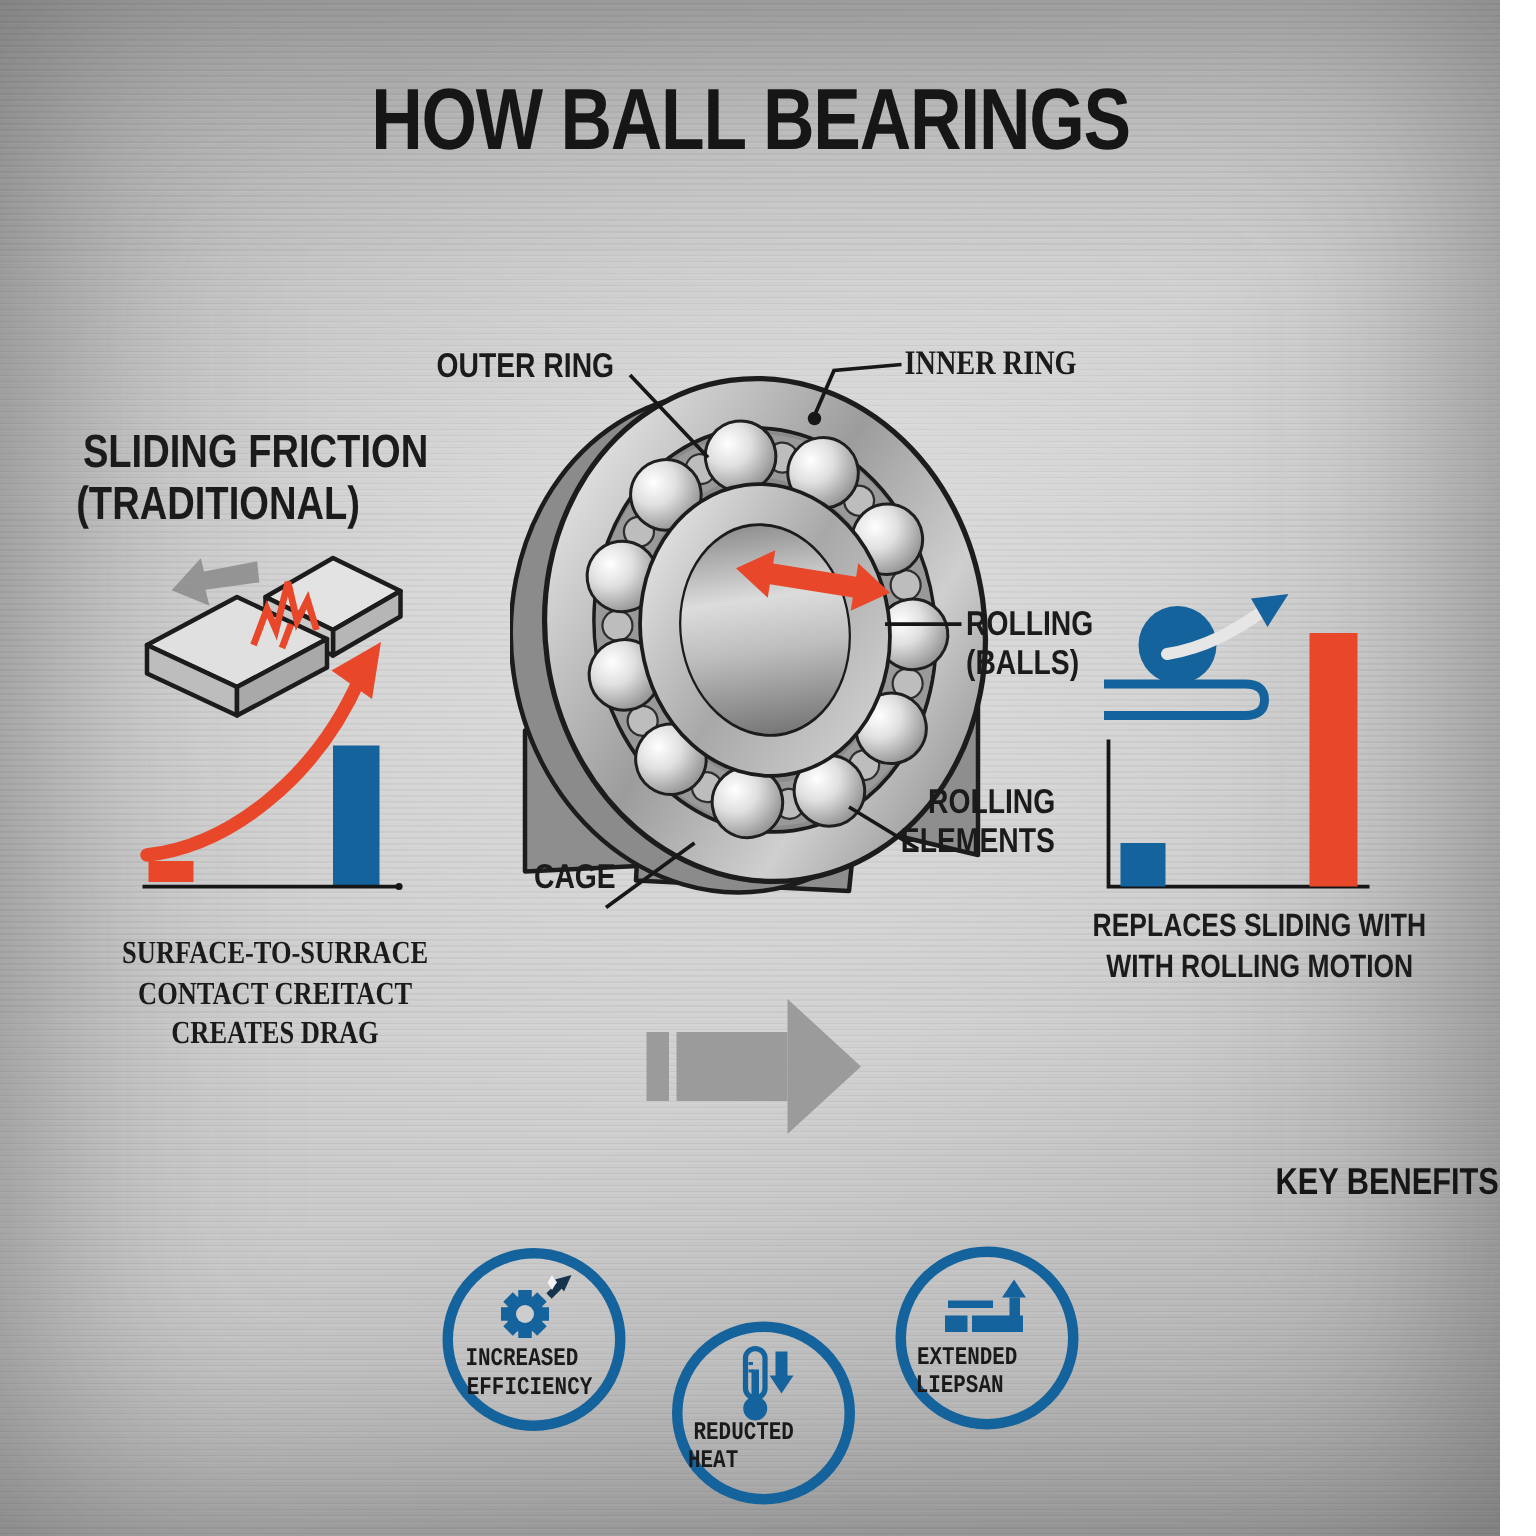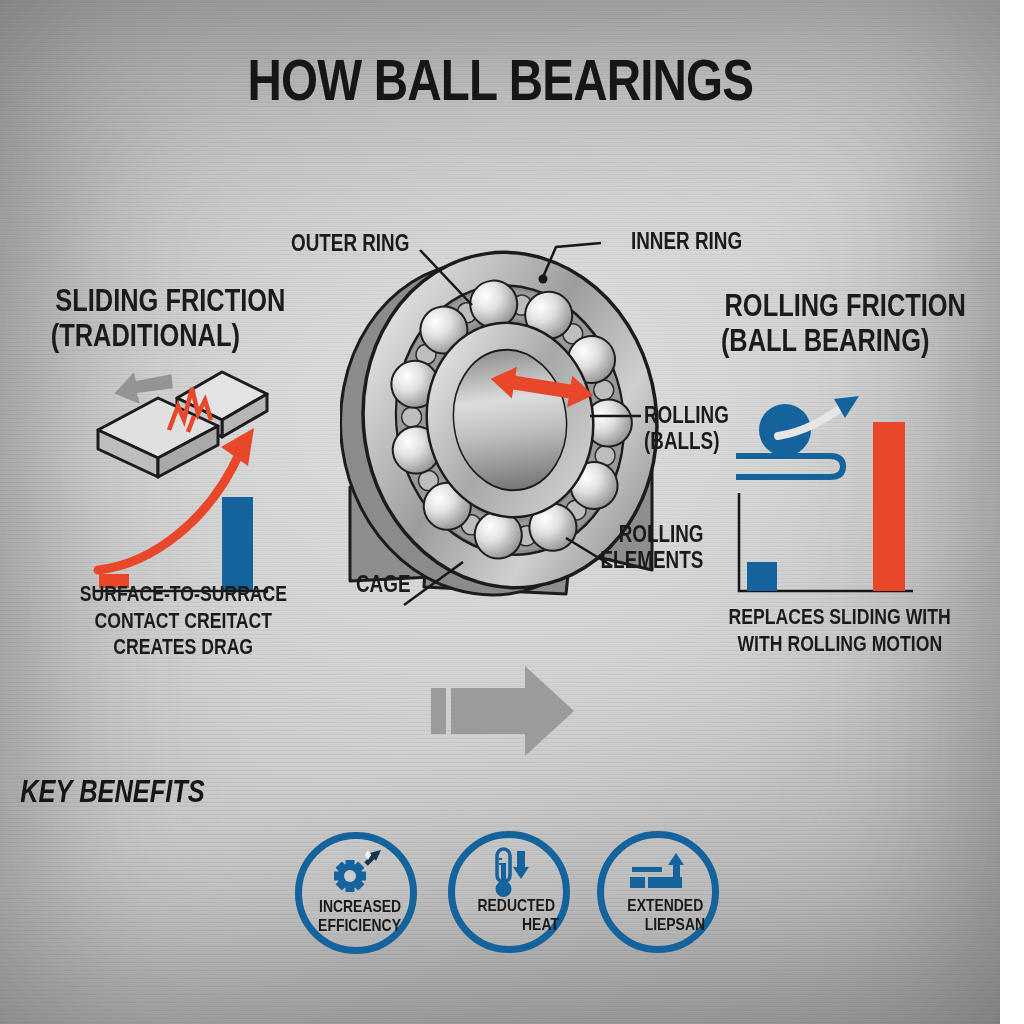--- a/index.html
+++ b/index.html
@@ -13,25 +13,25 @@
     box-shadow: inset 0 0 200px rgba(50,50,50,0.5);
   }
   .cond{display:inline-block;transform:scaleX(0.82);transform-origin:center;white-space:nowrap;font-weight:700;}
   .cond-l{transform-origin:left center;}
   .cond-r{transform-origin:right center;}
   .abs{position:absolute;}
   .title{top:50px;left:0;right:0;text-align:center;font-size:58px;line-height:1.04;letter-spacing:-1px;color:#161616;z-index:6;}
   .side-head{font-size:31px;line-height:1.12;text-align:left;color:#1b1b1b;z-index:6;}
   .caption{font-size:21.5px;line-height:1.24;text-align:center;color:#1b1b1b;z-index:6;}
   .blabel{font-size:23px;line-height:1.12;color:#1b1b1b;z-index:6;}
-  .kb-head{top:774px;left:0;width:1016px;text-align:left;font-size:31px;color:#161616;z-index:6;font-style:italic;}
+  .kb-head{top:774px;left:0;width:1016px;text-align:right;font-size:25px;color:#161616;z-index:6;}
   .badge{
     position:absolute;width:122px;height:122px;border-radius:50%;
     border:7px solid var(--accent-blue);box-sizing:border-box;
-    background:rgba(255,255,255,0.07);z-index:6;text-align:right;
+    background:rgba(255,255,255,0.07);z-index:6;text-align:left;font-family:Liberation Mono, monospace;
   }
   .badge .bicon{margin-top:9px;height:52px;}
   .badge .btext{font-size:17px;line-height:1.1;color:#1a1a1a;margin-top:-2px;}
   svg{display:block;}
   .z4{z-index:4;} .z5{z-index:5;}
 </style>
 </head>
 <body>
 
 <div class="canvas">
@@ -72,21 +72,21 @@
       <path d="M 28,212 C 82,206 140,162 170,94" stroke="var(--accent-red)" stroke-width="9" fill="none" stroke-linecap="round"></path>
       <polygon points="184,70 178,108 151,89" fill="var(--accent-red)"></polygon>
     </g>
 
     <rect x="29" y="216" width="30" height="14" fill="var(--accent-red)"></rect>
     <rect x="152" y="139" width="31" height="93" fill="var(--accent-blue)"></rect>
     <line x1="25" y1="233" x2="196" y2="233" stroke="#161616" stroke-width="2.5"></line>
     <circle cx="196" cy="233" r="2.4" fill="#161616"></circle>
   </svg>
 
-  <div class="abs caption" style="left:28px;top:581px;width:310px;">
+  <div class="abs caption" style="left:28px;top:622px;width:310px;font-family:Liberation Serif, serif;">
     <div><span class="cond">SURFACE-TO-SURRACE</span></div>
     <div><span class="cond">CONTACT CREITACT</span></div>
     <div><span class="cond">CREATES DRAG</span></div>
   </div>
 
   <svg class="abs z4" style="left:340px;top:225px;" width="330" height="380" viewBox="0 0 330 380">
     <defs>
       <linearGradient id="gr" x1="0" y1="0" x2="1" y2="1">
         <stop offset="0" stop-color="#f0f0f0"></stop>
           <stop offset="0.45" stop-color="#9c9c9c"></stop>
@@ -173,39 +173,35 @@
       <path d="M 641,416 L 590,416"></path>
       <path d="M 612,566 L 566,538"></path>
       <path d="M 404,605 L 463,562"></path>
     </g>
     <circle cx="543" cy="279" r="4.5" fill="#171717"></circle>
   </svg>
 
   <div class="abs blabel" style="left:265px;top:231px;width:150px;text-align:left;">
     <span class="cond cond-r">OUTER RING</span>
   </div>
-  <div class="abs blabel" style="left:631px;top:229px;width:160px;">
+  <div class="abs blabel" style="left:603px;top:229px;width:160px;font-family:Liberation Serif, serif;">
     <span class="cond cond-l">INNER RING</span>
   </div>
   <div class="abs blabel" style="left:644px;top:403px;width:120px;">
     <div><span class="cond cond-l">ROLLING</span></div>
     <div><span class="cond cond-l">(BALLS)</span></div>
   </div>
   <div class="abs blabel" style="left:578px;top:522px;width:125px;text-align:right;">
     <div><span class="cond cond-r">ROLLING</span></div>
     <div><span class="cond cond-r">ELEMENTS</span></div>
   </div>
   <div class="abs blabel" style="left:352px;top:572px;width:70px;text-align:right;">
     <span class="cond cond-l">CAGE</span>
   </div>
 
-  <div class="abs side-head" style="left:698px;top:289px;width:285px;">
-    <div><span class="cond">ROLLING FRICTION</span></div>
-    <div><span class="cond">(BALL BEARING)</span></div>
-  </div>
 
   <svg class="abs z4" style="left:720px;top:390px;" width="200" height="215" viewBox="0 0 200 215">
 
     <path d="M 16,66 H 110 Q 123,66 123,76.5 Q 123,87 110,87 H 16" fill="none" stroke="var(--accent-blue)" stroke-width="6"></path>
 
     <circle cx="65" cy="40" r="26" fill="var(--accent-blue)"></circle>
 
     <path d="M 58,46 C 84,42 104,30 124,16" stroke="#e6e6e6" stroke-width="8" fill="none" stroke-linecap="round"></path>
     <polygon points="139,6 114,9 125,28" fill="var(--accent-blue)"></polygon>
 
@@ -243,21 +239,21 @@
       <path d="M 64,16 L 72,8" stroke="#16334d" stroke-width="5" fill="none"></path>
       <polygon points="79,2 68,5 74,13" fill="#16334d"></polygon>
       <polygon points="66,2 69,7 66,12 63,7" fill="#f2f2f2"></polygon>
     </svg>
     <div class="btext">
       <div><span class="cond">INCREASED</span></div>
       <div><span class="cond">EFFICIENCY</span></div>
     </div>
   </div>
 
-  <div class="badge" style="left:448px;top:831px;">
+  <div class="badge" style="left:448px;top:881px;">
     <svg class="bicon" width="108" height="52" viewBox="0 0 108 52" style="margin:9px auto 0;">
       <rect x="42" y="2" width="13" height="33" rx="6.5" fill="none" stroke="var(--accent-blue)" stroke-width="3.5"></rect>
       <line x1="48.5" y1="16" x2="48.5" y2="40" stroke="var(--accent-blue)" stroke-width="5"></line>
       <circle cx="48.5" cy="42" r="8" fill="var(--accent-blue)"></circle>
       <line x1="44" y1="12" x2="47" y2="12" stroke="var(--accent-blue)" stroke-width="2"></line>
       <line x1="44" y1="17" x2="47" y2="17" stroke="var(--accent-blue)" stroke-width="2"></line>
       <rect x="62" y="4" width="8" height="17" fill="var(--accent-blue)"></rect>
       <polygon points="58,20 74,20 66,32" fill="var(--accent-blue)"></polygon>
     </svg>
     <div class="btext">

